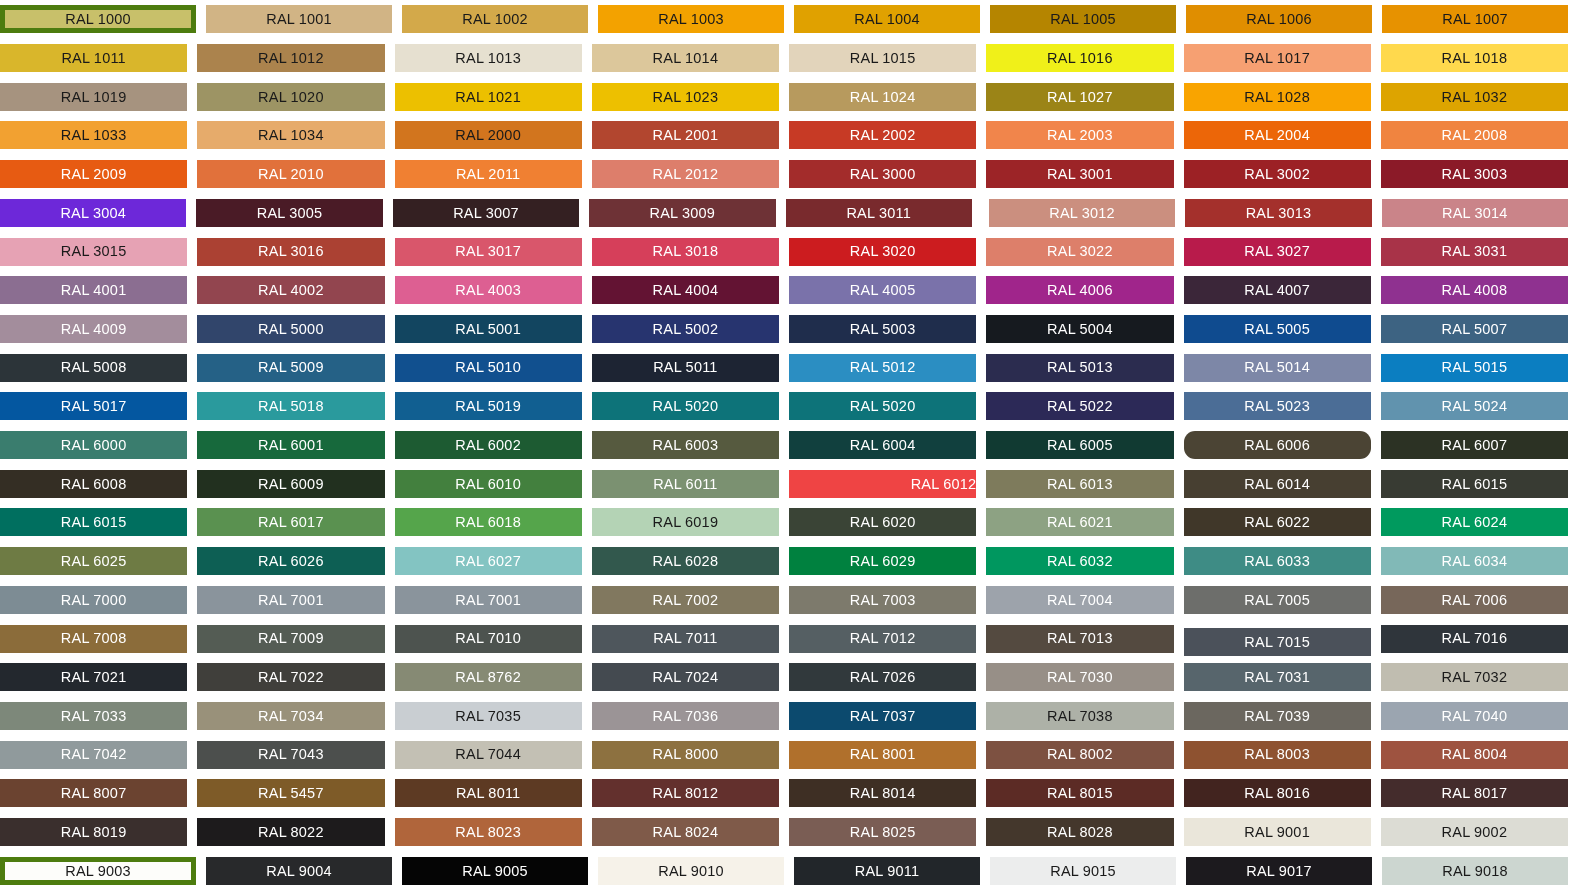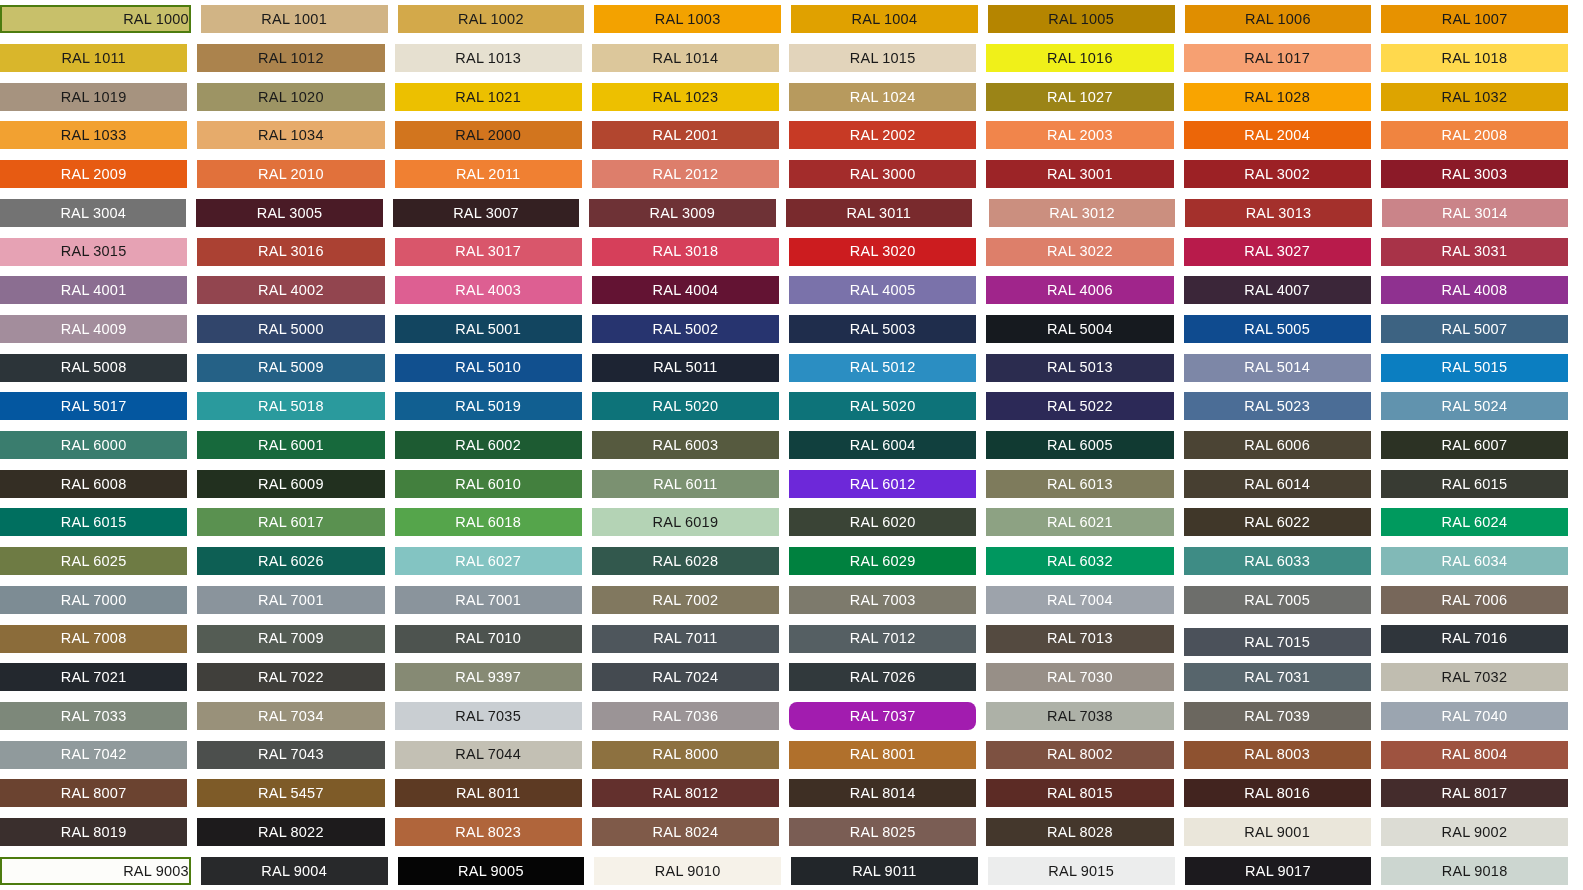--- a/index.html
+++ b/index.html
@@ -44,21 +44,21 @@
   .swatch-label {
     font-size: 14.5px;
     font-weight: 400;
     letter-spacing: 0.2px;
     line-height: 1;
     white-space: nowrap;
     pointer-events: none;
   }
   .swatch.light-text .swatch-label { color: #ffffff; }
   .swatch.dark-text  .swatch-label { color: #1a1a1a; }
-  .swatch.bordered { border: 2px solid #4d7c0f; justify-content: flex-end; }
+  .swatch.bordered { border: 5px solid #4d7c0f; }
 </style>
 </head>
 <body>
 
 <div id="ral-chart">
     <div class="chart-row">
       <div class="swatch dark-text bordered" title="RAL 1000" style="background-color: rgb(200, 192, 106);">
         <span class="swatch-label">RAL 1000</span>
       </div>
       <div class="swatch dark-text" title="RAL 1001" style="background-color: rgb(209, 180, 133);">
@@ -181,21 +181,21 @@
         <span class="swatch-label">RAL 3001</span>
       </div>
       <div class="swatch light-text" title="RAL 3002" style="background-color: rgb(156, 33, 37);">
         <span class="swatch-label">RAL 3002</span>
       </div>
       <div class="swatch light-text" title="RAL 3003" style="background-color: rgb(139, 26, 40);">
         <span class="swatch-label">RAL 3003</span>
       </div>
     </div>
     <div class="chart-row">
-      <div class="swatch light-text" title="RAL 3004" style="background-color: #737373;">
+      <div class="swatch light-text" title="RAL 3004" style="background-color: #6d28d9;">
         <span class="swatch-label">RAL 3004</span>
       </div>
       <div class="swatch light-text" title="RAL 3005" style="background-color: rgb(74, 27, 38);">
         <span class="swatch-label">RAL 3005</span>
       </div>
       <div class="swatch light-text" title="RAL 3007" style="background-color: rgb(52, 32, 34);">
         <span class="swatch-label">RAL 3007</span>
       </div>
       <div class="swatch light-text" title="RAL 3009" style="background-color: rgb(110, 50, 54);">
         <span class="swatch-label">RAL 3009</span>
@@ -355,41 +355,41 @@
       </div>
       <div class="swatch light-text" title="RAL 6003" style="background-color: rgb(86, 90, 63);">
         <span class="swatch-label">RAL 6003</span>
       </div>
       <div class="swatch light-text" title="RAL 6004" style="background-color: rgb(17, 64, 62);">
         <span class="swatch-label">RAL 6004</span>
       </div>
       <div class="swatch light-text" title="RAL 6005" style="background-color: rgb(17, 58, 50);">
         <span class="swatch-label">RAL 6005</span>
       </div>
-      <div class="swatch light-text" title="RAL 6006" style="background-color: rgb(75, 68, 52);">
+      <div class="swatch light-text" title="RAL 6006" style="background-color: rgb(75, 68, 52); border-radius: 11px;">
         <span class="swatch-label">RAL 6006</span>
       </div>
       <div class="swatch light-text" title="RAL 6007" style="background-color: rgb(44, 50, 36);">
         <span class="swatch-label">RAL 6007</span>
       </div>
     </div>
     <div class="chart-row">
       <div class="swatch light-text" title="RAL 6008" style="background-color: rgb(52, 46, 36);">
         <span class="swatch-label">RAL 6008</span>
       </div>
       <div class="swatch light-text" title="RAL 6009" style="background-color: rgb(34, 48, 31);">
         <span class="swatch-label">RAL 6009</span>
       </div>
       <div class="swatch light-text" title="RAL 6010" style="background-color: rgb(67, 128, 62);">
         <span class="swatch-label">RAL 6010</span>
       </div>
       <div class="swatch light-text" title="RAL 6011" style="background-color: rgb(123, 145, 113);">
         <span class="swatch-label">RAL 6011</span>
       </div>
-      <div class="swatch light-text" title="RAL 6012" style="background-color: #6d28d9;">
+      <div class="swatch light-text" title="RAL 6012" style="background-color: #ef4444; justify-content: flex-end;">
         <span class="swatch-label">RAL 6012</span>
       </div>
       <div class="swatch light-text" title="RAL 6013" style="background-color: rgb(126, 123, 92);">
         <span class="swatch-label">RAL 6013</span>
       </div>
       <div class="swatch light-text" title="RAL 6014" style="background-color: rgb(71, 63, 49);">
         <span class="swatch-label">RAL 6014</span>
       </div>
       <div class="swatch light-text" title="RAL 6015" style="background-color: rgb(56, 59, 51);">
         <span class="swatch-label">RAL 6015</span>
@@ -500,21 +500,21 @@
       </div>
     </div>
     <div class="chart-row">
       <div class="swatch light-text" title="RAL 7021" style="background-color: rgb(35, 40, 46);">
         <span class="swatch-label">RAL 7021</span>
       </div>
       <div class="swatch light-text" title="RAL 7022" style="background-color: rgb(64, 63, 59);">
         <span class="swatch-label">RAL 7022</span>
       </div>
       <div class="swatch light-text" title="RAL 7023" style="background-color: rgb(134, 138, 116);">
-        <span class="swatch-label">RAL 9397</span>
+        <span class="swatch-label">RAL 8762</span>
       </div>
       <div class="swatch light-text" title="RAL 7024" style="background-color: rgb(68, 74, 80);">
         <span class="swatch-label">RAL 7024</span>
       </div>
       <div class="swatch light-text" title="RAL 7026" style="background-color: rgb(49, 57, 60);">
         <span class="swatch-label">RAL 7026</span>
       </div>
       <div class="swatch light-text" title="RAL 7030" style="background-color: rgb(151, 143, 135);">
         <span class="swatch-label">RAL 7030</span>
       </div>
@@ -531,21 +531,21 @@
       </div>
       <div class="swatch light-text" title="RAL 7034" style="background-color: rgb(153, 145, 122);">
         <span class="swatch-label">RAL 7034</span>
       </div>
       <div class="swatch dark-text" title="RAL 7035" style="background-color: rgb(201, 206, 210);">
         <span class="swatch-label">RAL 7035</span>
       </div>
       <div class="swatch light-text" title="RAL 7036" style="background-color: rgb(155, 148, 150);">
         <span class="swatch-label">RAL 7036</span>
       </div>
-      <div class="swatch light-text" title="RAL 7037" style="background-color: #a21caf; border-radius: 8px;">
+      <div class="swatch light-text" title="RAL 7037" style="background-color: #0c4a6e;">
         <span class="swatch-label">RAL 7037</span>
       </div>
       <div class="swatch dark-text" title="RAL 7038" style="background-color: rgb(173, 177, 167); text-align: center;">
         <span class="swatch-label">RAL 7038</span>
       </div>
       <div class="swatch light-text" title="RAL 7039" style="background-color: rgb(107, 103, 95);">
         <span class="swatch-label">RAL 7039</span>
       </div>
       <div class="swatch light-text" title="RAL 7040" style="background-color: rgb(155, 165, 176);">
         <span class="swatch-label">RAL 7040</span>

